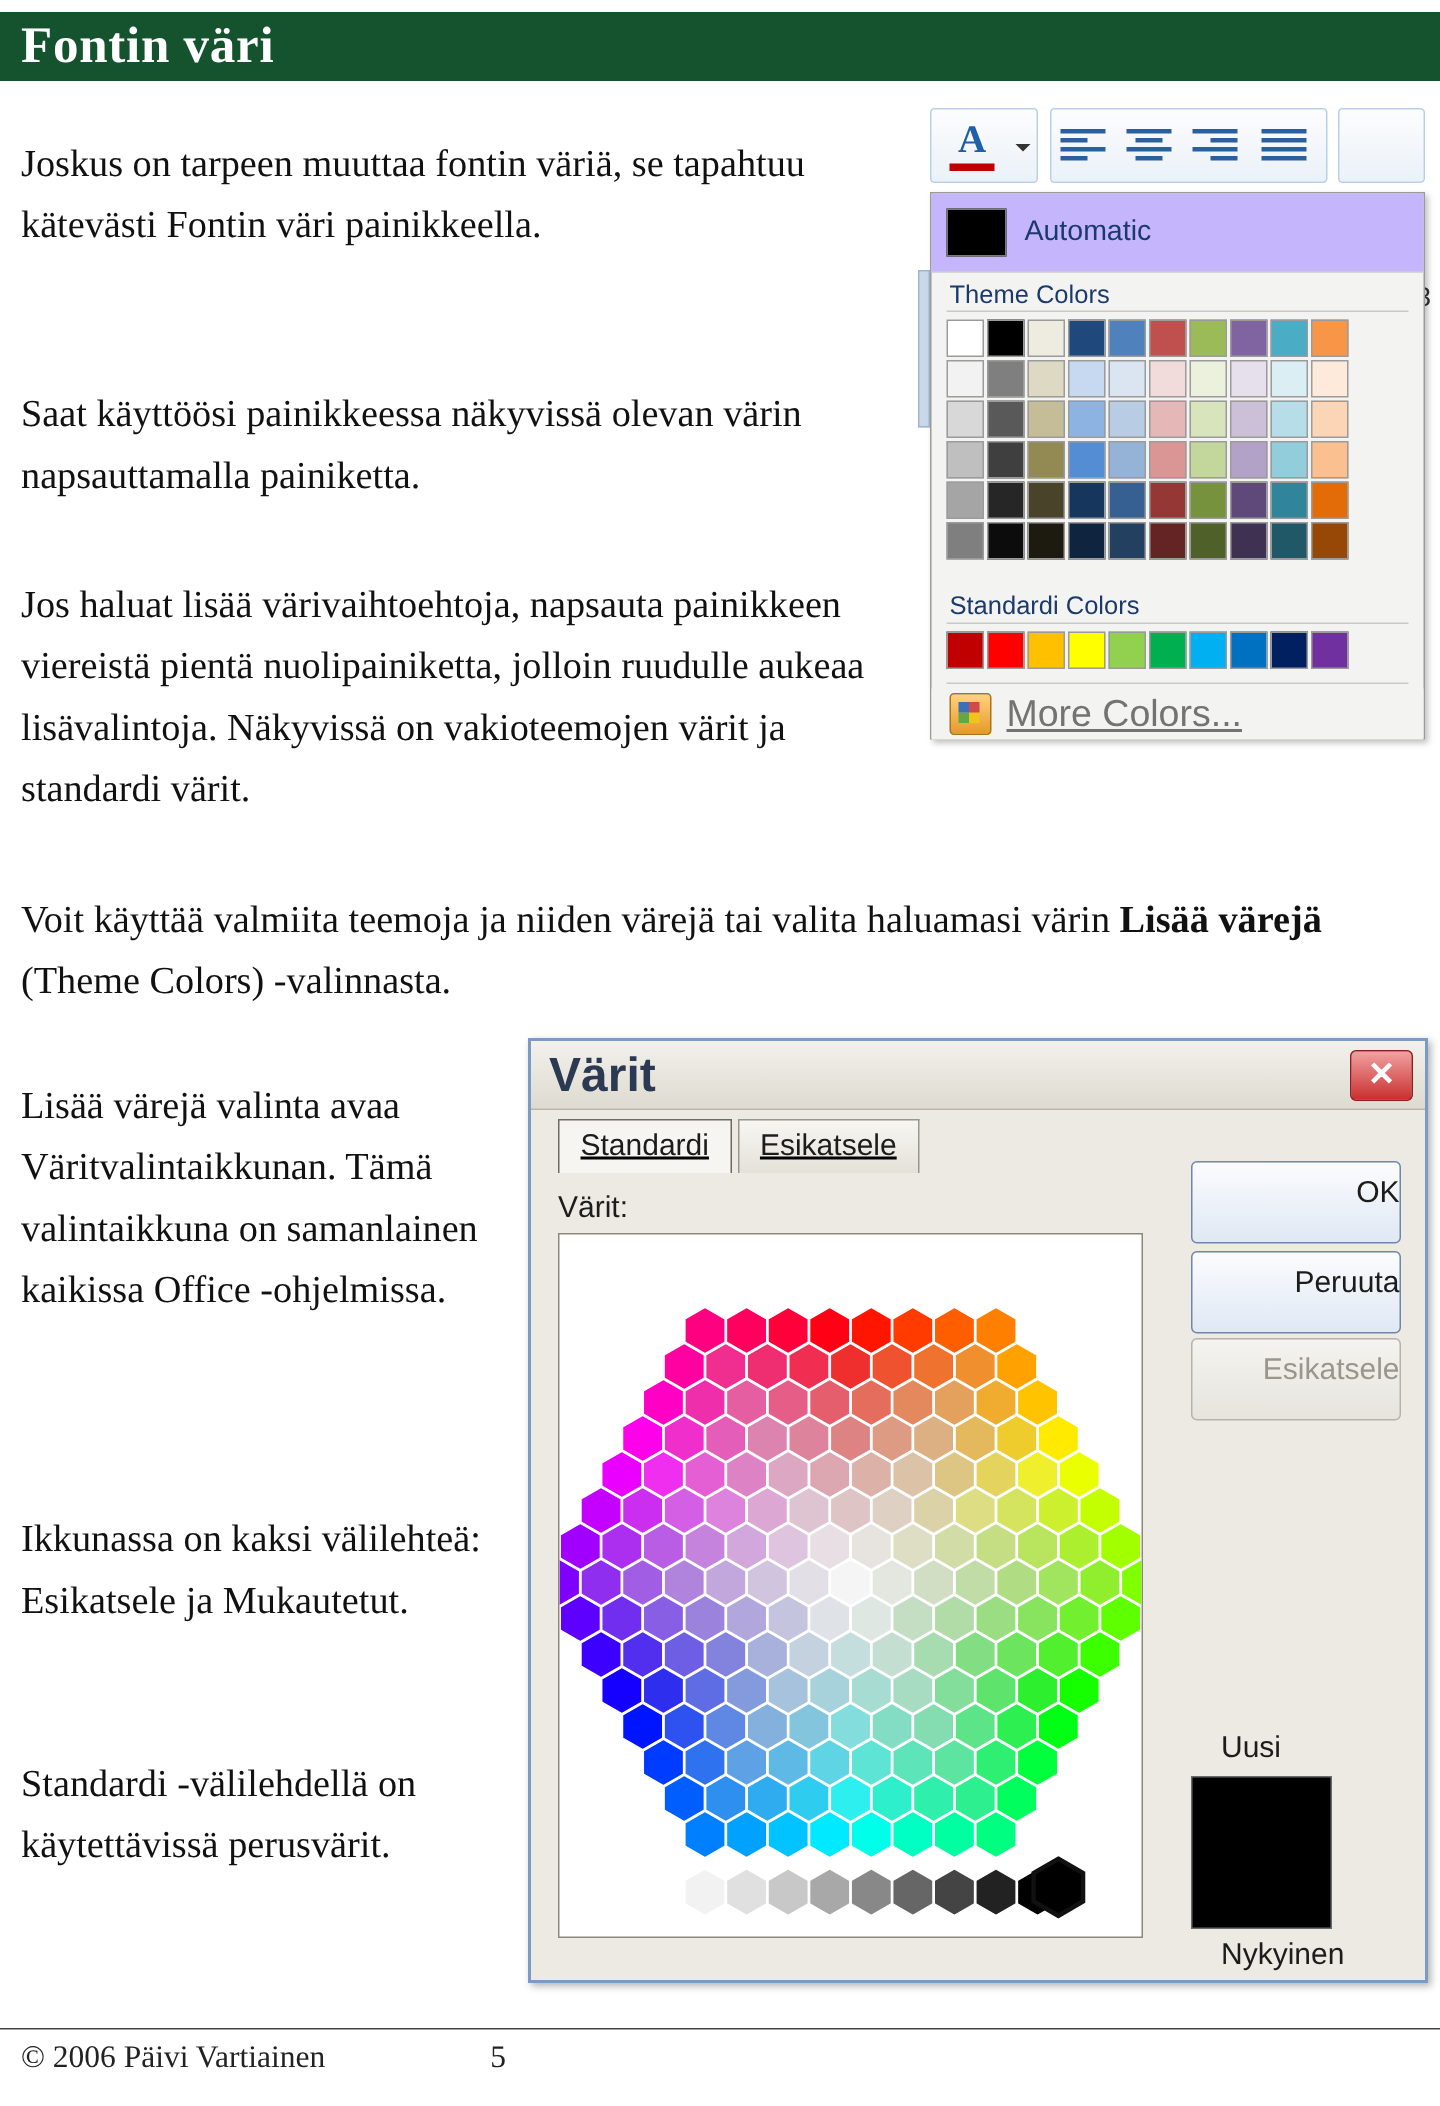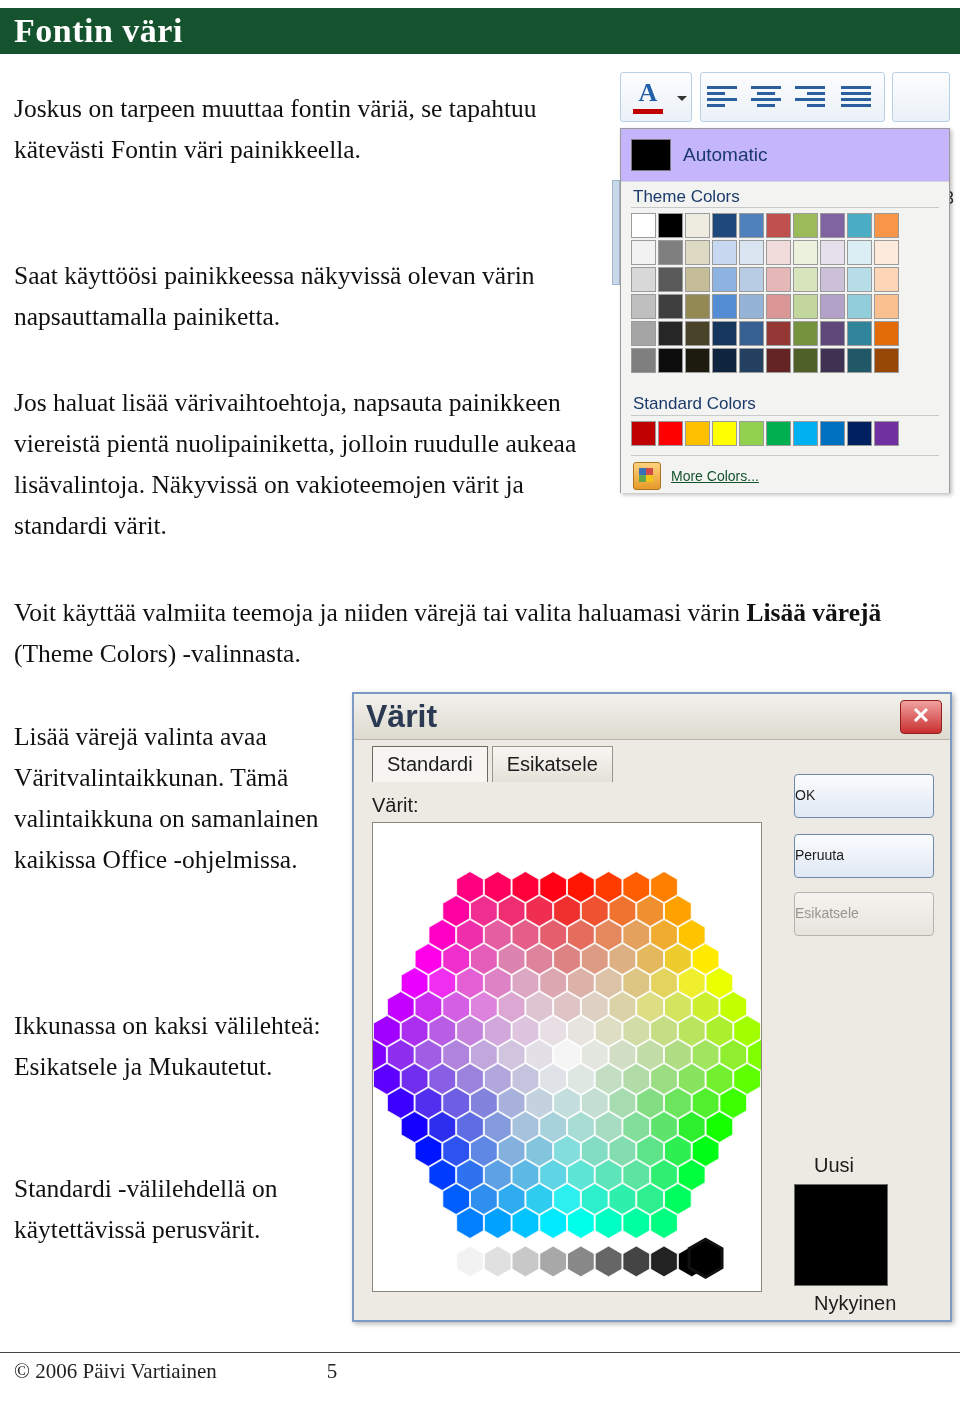--- a/index.html
+++ b/index.html
@@ -118,21 +118,21 @@
   }
   .more-icon:before{
     content:""; position:absolute; left:5px; top:5px; width:14px; height:14px;
     background:
       linear-gradient(#3a6fba,#3a6fba) 0 0/7px 7px no-repeat,
       linear-gradient(#d04a4a,#d04a4a) 7px 0/7px 7px no-repeat,
       linear-gradient(#62a84b,#62a84b) 0 7px/7px 7px no-repeat,
       linear-gradient(#f0c419,#f0c419) 7px 7px/7px 7px no-repeat;
   }
   .more-label{
-    font-family:"Liberation Sans", sans-serif; font-size:14px; color:#14532d;
+    font-family:"Liberation Sans", sans-serif; font-size:25px; color:#737373;
     text-decoration:underline;
   }
   .edge-bits{
     position:absolute; left:0; top:110px; width:8px; height:105px;
     background:#c9d9ea; border:1px solid #9fb6cf; box-sizing:border-box;
   }
   .edge-3{
     position:absolute; right:-2px; top:118px;
     font-family:"Liberation Sans", sans-serif; font-size:18px; color:#333;
   }
@@ -157,21 +157,21 @@
     color:#2b3a52; padding-left:12px;
   }
   .close-btn{
     width:40px; height:32px; margin-right:8px;
     background:linear-gradient(#f2a1a1,#c92f2f);
     border:1px solid #8d1f1f; border-radius:4px;
     color:#fff; font-family:"Liberation Sans", sans-serif; font-weight:bold;
     font-size:22px; line-height:30px; text-align:center;
   }
   .tabs{
-    position:absolute; left:18px; top:52px; display:flex; align-items:flex-end;
+    position:absolute; left:18px; top:52px; display:flex; align-items:flex-end;text-decoration:underline;
   }
   .tab{
     font-family:"Liberation Sans", sans-serif; font-size:20px; color:#1c1c1c;
     padding:6px 14px; border:1px solid #9b968c; border-bottom:none;
     background:linear-gradient(#f7f6f2,#e4e1d8);
     margin-right:4px; box-sizing:border-box;
   }
   .tab.active{
     background:#f6f5f1; border-color:#6f6a60;
   }
@@ -179,23 +179,23 @@
     position:absolute; left:18px; top:100px;
     font-family:"Liberation Sans", sans-serif; font-size:20px; color:#1c1c1c;
   }
   .hexpanel{
     position:absolute; left:18px; top:128px; width:390px; height:470px;
     background:#ffffff; border:1px solid #8d887e; box-sizing:border-box;
     overflow:hidden;
   }
   .hexpanel svg{ display:block; }
   .btn{
-    position:absolute; left:440px; width:140px; height:44px;
-    font-family:"Liberation Sans", sans-serif; font-size:14px;
-    color:#1c1c1c; text-align:left; line-height:40px;
+    position:absolute; left:440px; width:140px; height:55px;
+    font-family:"Liberation Sans", sans-serif; font-size:20px;
+    color:#1c1c1c; text-align:right; line-height:40px;
     border:1px solid #6f87ad; border-radius:4px;
     background:linear-gradient(#fbfcfe,#dfe8f4);
     box-sizing:border-box;
   }
   .btn.ok{ top:80px; }
   .btn.cancel{ top:140px; }
   .btn.preview{ top:198px; color:#9a968e; border-color:#b7b3ab;
     background:linear-gradient(#f4f3ef,#e6e4dd); }
   .newlab, .curlab{
     position:absolute; left:460px;
@@ -358,21 +358,21 @@
         <div class="cell" style="background: rgb(29, 27, 16);"></div>
         <div class="cell" style="background: rgb(15, 36, 62);"></div>
         <div class="cell" style="background: rgb(36, 64, 97);"></div>
         <div class="cell" style="background: rgb(99, 36, 35);"></div>
         <div class="cell" style="background: rgb(79, 97, 40);"></div>
         <div class="cell" style="background: rgb(63, 49, 81);"></div>
         <div class="cell" style="background: rgb(32, 88, 103);"></div>
         <div class="cell" style="background: rgb(151, 72, 6);"></div>
       </div>
 
-    <div class="dd-section standard">Standard Colors</div>
+    <div class="dd-section standard">Standardi Colors</div>
     <div class="sep" style="top:286px;"></div>
     <div class="grid std-grid">
         <div class="cell" style="background: rgb(192, 0, 0);"></div>
         <div class="cell" style="background: rgb(255, 0, 0);"></div>
         <div class="cell" style="background: rgb(255, 192, 0);"></div>
         <div class="cell" style="background: rgb(255, 255, 0);"></div>
         <div class="cell" style="background: rgb(146, 208, 80);"></div>
         <div class="cell" style="background: rgb(0, 176, 80);"></div>
         <div class="cell" style="background: rgb(0, 176, 240);"></div>
         <div class="cell" style="background: rgb(0, 112, 192);"></div>

